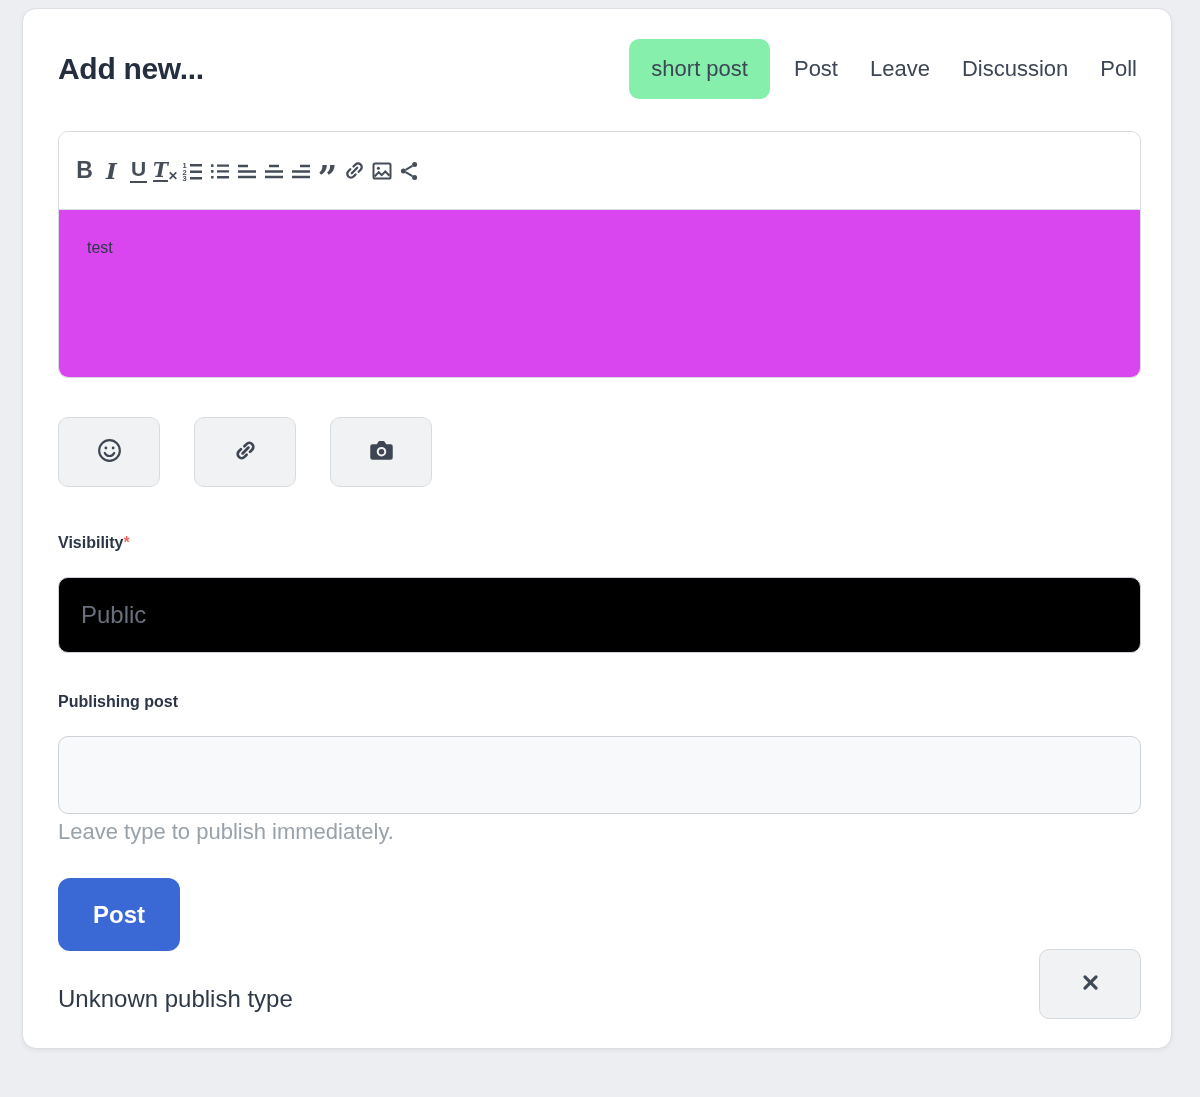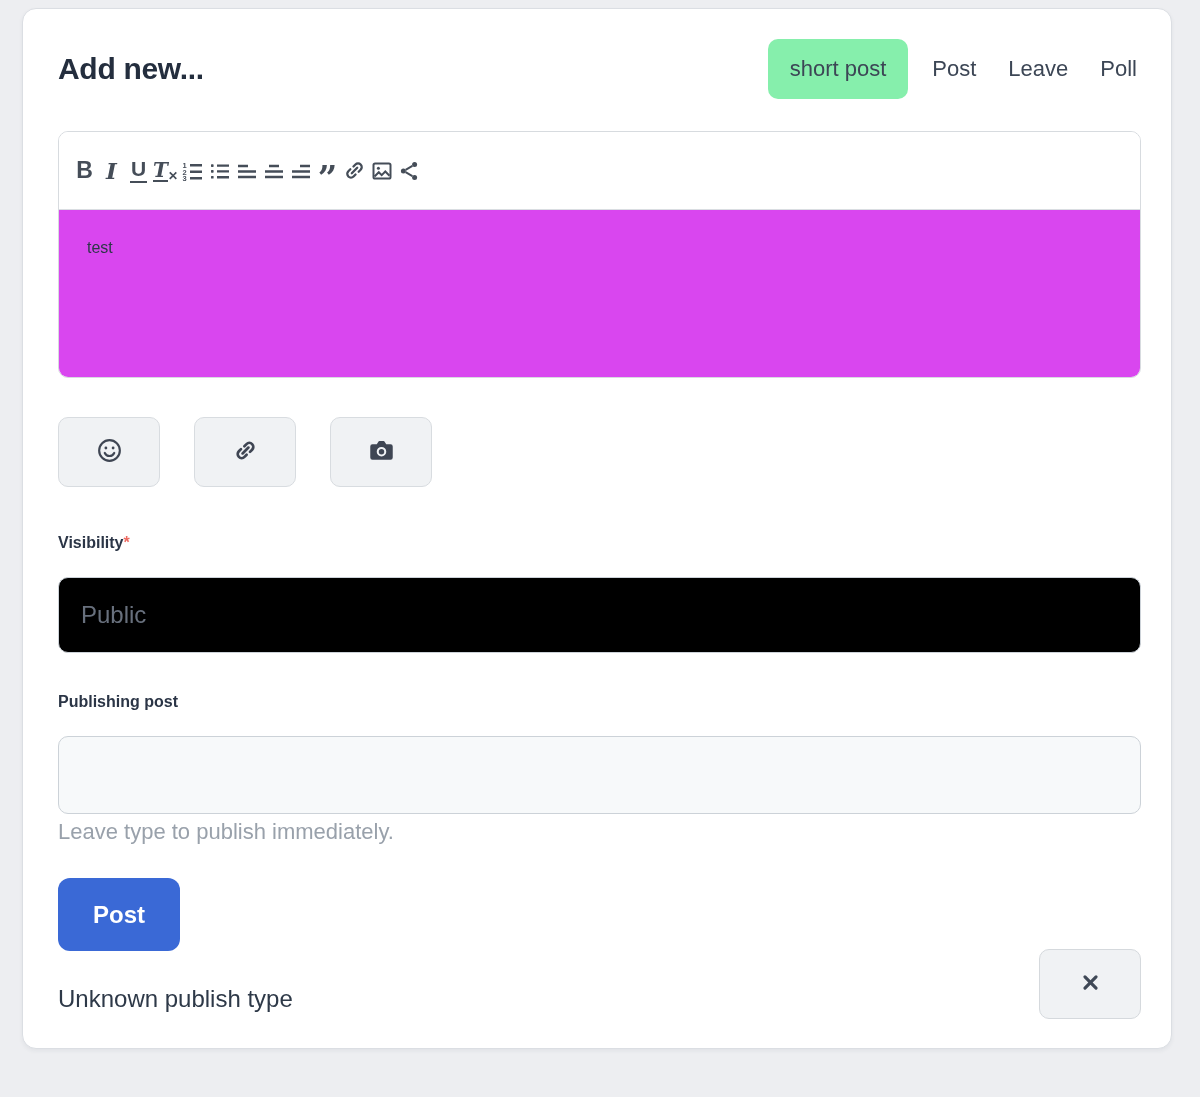--- a/index.html
+++ b/index.html
@@ -114,20 +114,21 @@
 <body>
 
 <div class="card">
 
   <div class="header">
     <div class="title">Add new...</div>
     <div class="tabs">
       <div class="tab active">short post</div>
       <div class="tab">Post</div>
       <div class="tab">Leave</div>
+      <div class="tab">Discussion</div>
       <div class="tab">Poll</div>
     </div>
   </div>
 
   <div class="editor">
     <div class="toolbar">
       <div class="tbtn">
           <span class="g-bold">B</span>
         </div>
       <div class="tbtn">

